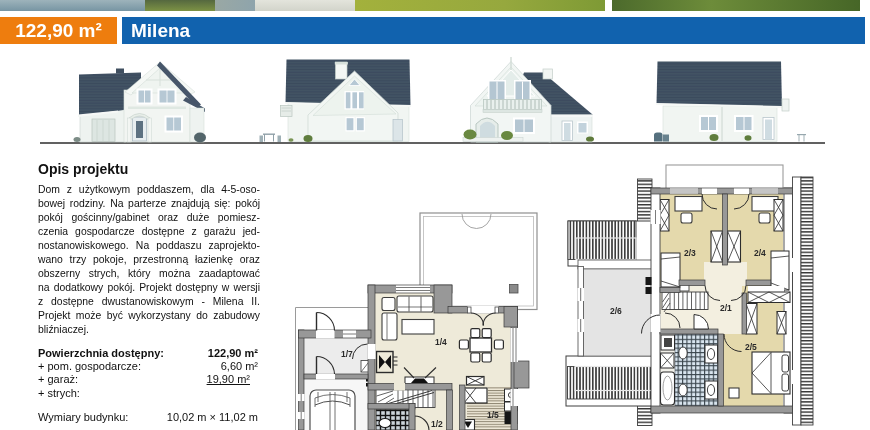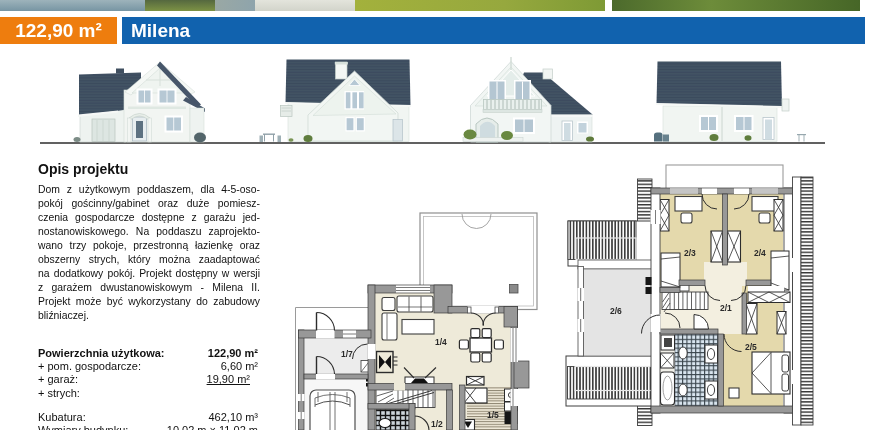--- a/index.html
+++ b/index.html
@@ -231,39 +231,39 @@
     <line x1="804" y1="134.5" x2="804" y2="141.5" stroke="#97a8ae" stroke-width="0.9"></line>
   </g>
 </svg>
 
 <div class="abs" style="left:38px;top:161px;width:222px;color:#111;">
 
   <div style="font-size:14px;font-weight:bold;">Opis projektu</div>
 
   <div style="font-size:10.4px;line-height:14.05px;margin-top:6px;white-space:nowrap;">
   <div style="text-align:justify;text-align-last:justify;">Dom z użytkowym poddaszem, dla 4-5-oso-</div>
+  <div style="text-align:justify;text-align-last:justify;">bowej rodziny. Na parterze znajdują się: pokój</div>
   <div style="text-align:justify;text-align-last:justify;">pokój gościnny/gabinet oraz duże pomiesz-</div>
   <div style="text-align:justify;text-align-last:justify;">czenia gospodarcze dostępne z garażu jed-</div>
   <div style="text-align:justify;text-align-last:justify;">nostanowiskowego. Na poddaszu zaprojekto-</div>
   <div style="text-align:justify;text-align-last:justify;">wano trzy pokoje, przestronną łazienkę oraz</div>
   <div style="text-align:justify;text-align-last:justify;">obszerny strych, który można zaadaptować</div>
   <div style="text-align:justify;text-align-last:justify;">na dodatkowy pokój. Projekt dostępny w wersji</div>
-  <div style="text-align:justify;text-align-last:justify;">z garażem dwustanowiskowym - Milena II.</div>
+  <div style="text-align:justify;text-align-last:justify;">z dostępne dwustanowiskowym - Milena II.</div>
   <div style="text-align:justify;text-align-last:justify;">Projekt może być wykorzystany do zabudowy</div>
   <div>bliźniaczej.</div>
   </div>
 </div>
 
 <div class="abs" style="left:38px;top:346.5px;width:220px;color:#111;font-size:11px;">
-  <div style="position:relative;height:13.4px;font-weight:bold;"><span>Powierzchnia użytkowa:</span><span style="position:absolute;right:0;">122,90 m²</span></div>
+  <div style="position:relative;height:13.4px;font-weight:bold;"><span>Powierzchnia dostępny:</span><span style="position:absolute;right:0;">122,90 m²</span></div>
   <div style="position:relative;height:13.4px;"><span>+ pom. gospodarcze:</span><span style="position:absolute;right:0;padding-left:8px;">6,60 m²</span></div>
   <div style="position:relative;height:13.4px;"><span>+ garaż:</span><span style="position:absolute;right:8px;text-decoration:underline;">19,90 m²</span></div>
   <div style="position:relative;height:13.4px;"><span>+ strych:</span><span style="position:absolute;right:0;margin-top:41px;">16,10 m²</span></div>
   <div style="position:relative;height:11px;"></div>
-  <div style="position:relative;height:13.4px;"><span>Kubatura:</span><span style="position:absolute;right:0;">462,10 m³</span></div>
   <div style="position:relative;height:13.4px;"><span>Wymiary budynku:</span><span style="position:absolute;right:0;">10,02 m × 11,02 m</span></div>
 </div>
 
 <svg class="abs" style="left:285px;top:200px;filter:blur(0.32px);" width="275" height="230" viewBox="285 200 275 230">
   <defs>
     <pattern id="stripes" width="4" height="2.6" patternUnits="userSpaceOnUse">
       <rect width="4" height="2.6" fill="#efe9d8"></rect>
       <rect width="4" height="1" fill="#8d8570"></rect>
     </pattern>
     <pattern id="checkBW" width="5" height="5" patternUnits="userSpaceOnUse">

